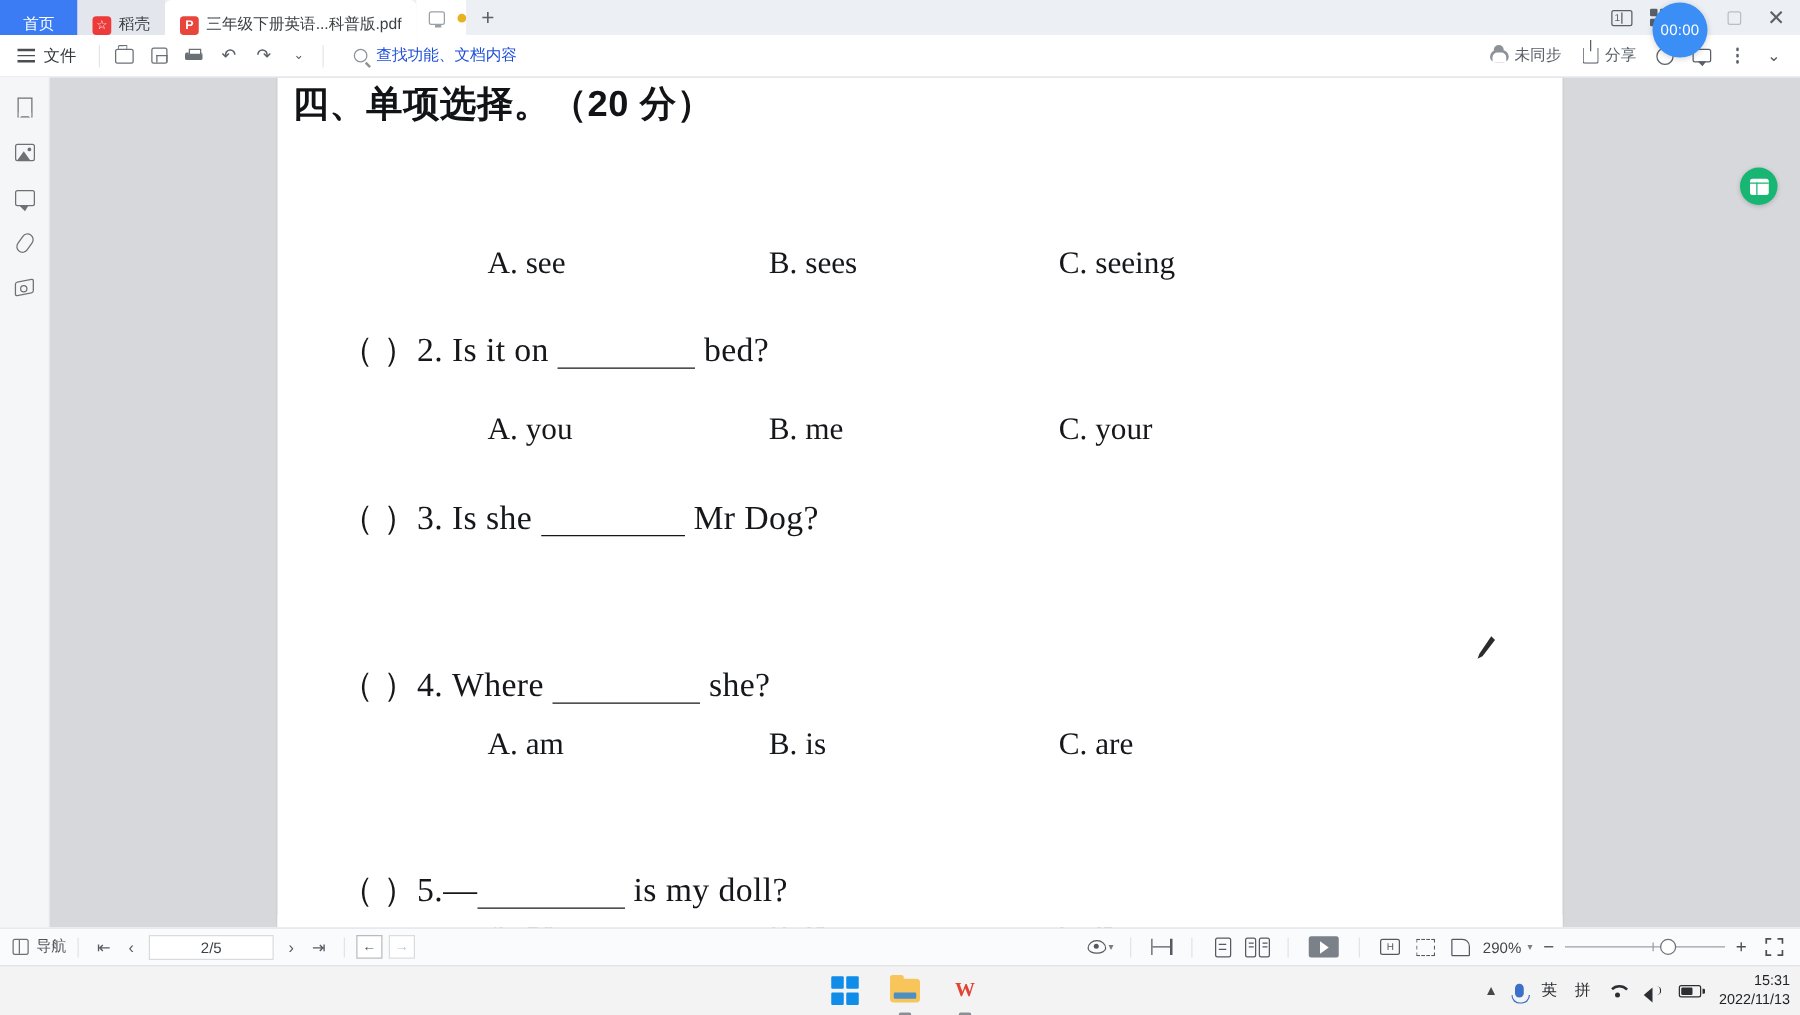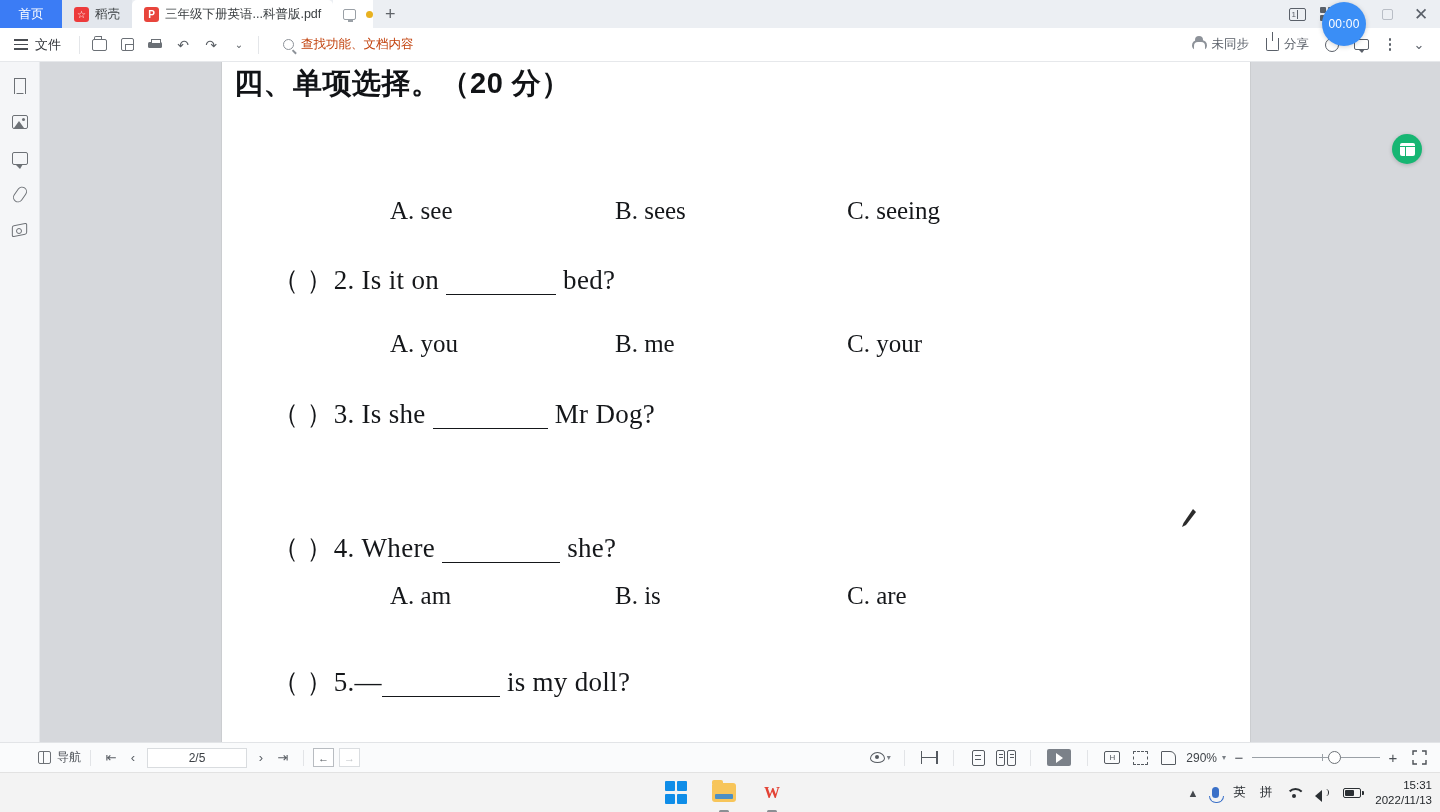--- a/index.html
+++ b/index.html
@@ -11,21 +11,21 @@
   }
   #app { position: relative; width: 1440px; height: 812px; }
 
   
   .tabbar {
     position: absolute; top: 0; left: 0; width: 1440px; height: 28px;
     background: #eceff3;
     display: flex; align-items: flex-end;
   }
   .tab {
-    height: 28px; display: flex; align-items: center; gap: 6px;
+    height: 28px; display: flex; align-items: flex-end; gap: 6px;
     padding: 0 12px; font-size: 12.5px; color: #3c4043;
     position: relative; white-space: nowrap;
   }
   .tab-home {
     background: #3b7cf5; color: #ffffff; width: 62px;
     justify-content: center; font-size: 12.5px;
   }
   .tab-docer { background: #e3e7ed; }
   .tab-active {
     background: #ffffff; border-top-left-radius: 5px; border-top-right-radius: 5px;
@@ -137,21 +137,21 @@
   .rb-tab {
     padding: 0 15px; height: 26px; display: flex; align-items: center;
     font-size: 13.5px; color: #33363b; white-space: nowrap;
   }
   .rb-tab-pill {
     background: #f0453a; color: #fff; border-radius: 13px; height: 21px;
     padding: 0 11px; font-size: 12.5px; margin-left: 6px;
   }
   .rb-search {
     display: flex; align-items: center; gap: 7px; margin-left: 18px;
-    font-size: 12.5px; color: #c2410c;
+    font-size: 12.5px; color: #1d4ed8;
   }
   .mag {
     width: 11px; height: 11px; border: 1.5px solid #8d9299; border-radius: 50%;
     position: relative; flex: none;
   }
   .mag::after {
     content: ""; position: absolute; right: -4px; bottom: -3px; width: 5px; height: 1.5px;
     background: #8d9299; transform: rotate(45deg);
   }
   .rb-right { margin-left: auto; display: flex; align-items: center; gap: 3px; padding-right: 8px; }
@@ -317,21 +317,21 @@
   .scroll-track {
     position: absolute; right: 0; top: 62px; bottom: 70px; width: 0px;
   }
 
   
   .statusbar {
     position: absolute; left: 0; bottom: 40px; width: 1440px; height: 30px;
     background: #fafbfc; border-top: 1px solid #e2e4e7;
     display: flex; align-items: center; font-size: 12px; color: #50555b;
   }
-  .sb-nav { display: flex; align-items: center; gap: 6px; padding-left: 10px; margin-left: 28px; }
+  .sb-nav { display: flex; align-items: center; gap: 6px; padding-left: 10px; }
   .nav-ic {
     width: 13px; height: 13px; border: 1.4px solid #6d7176; border-radius: 2px; position: relative;
   }
   .nav-ic::after { content: ""; position: absolute; left: 3.5px; top: 0; bottom: 0; width: 1.2px; background: #6d7176; }
   .st-sep { width: 1px; height: 16px; background: #e2e4e7; margin: 0 9px; }
   .pg-btn {
     width: 22px; height: 22px; display: flex; align-items: center; justify-content: center;
     color: #585d63; font-size: 13px;
   }
   .pg-field {
@@ -631,21 +631,21 @@
         <div class="q-row" style="left:50px; top:468px;">
           <span>（      ）</span><span>4.</span>
           <span>Where</span>
           <span class="blank" style="width:118px">&nbsp;</span>
           <span>she?</span>
         </div>
         <div class="opt-row" style="left:168px; top:520px;">
           <span class="opt" style="width:225px">A. am</span><span class="opt" style="width:232px">B. is</span><span class="opt">C. are</span>
         </div>
 
-        <div class="q-row" style="left:50px; top:602px;">
+        <div class="q-row" style="left:50px; top:632px;">
           <span>（      ）</span><span>5.</span><span>—</span><span class="blank" style="width:118px">&nbsp;</span>
           <span>is my doll?</span>
         </div>
         <div class="opt-row" style="left:168px; top:670px; color:#15171a;">
           <span class="opt" style="width:225px">A. be</span><span class="opt" style="width:232px">B. is</span><span class="opt">C. it</span>
         </div>
         <div class="clip-bottom"></div>
 
       </div>
 

